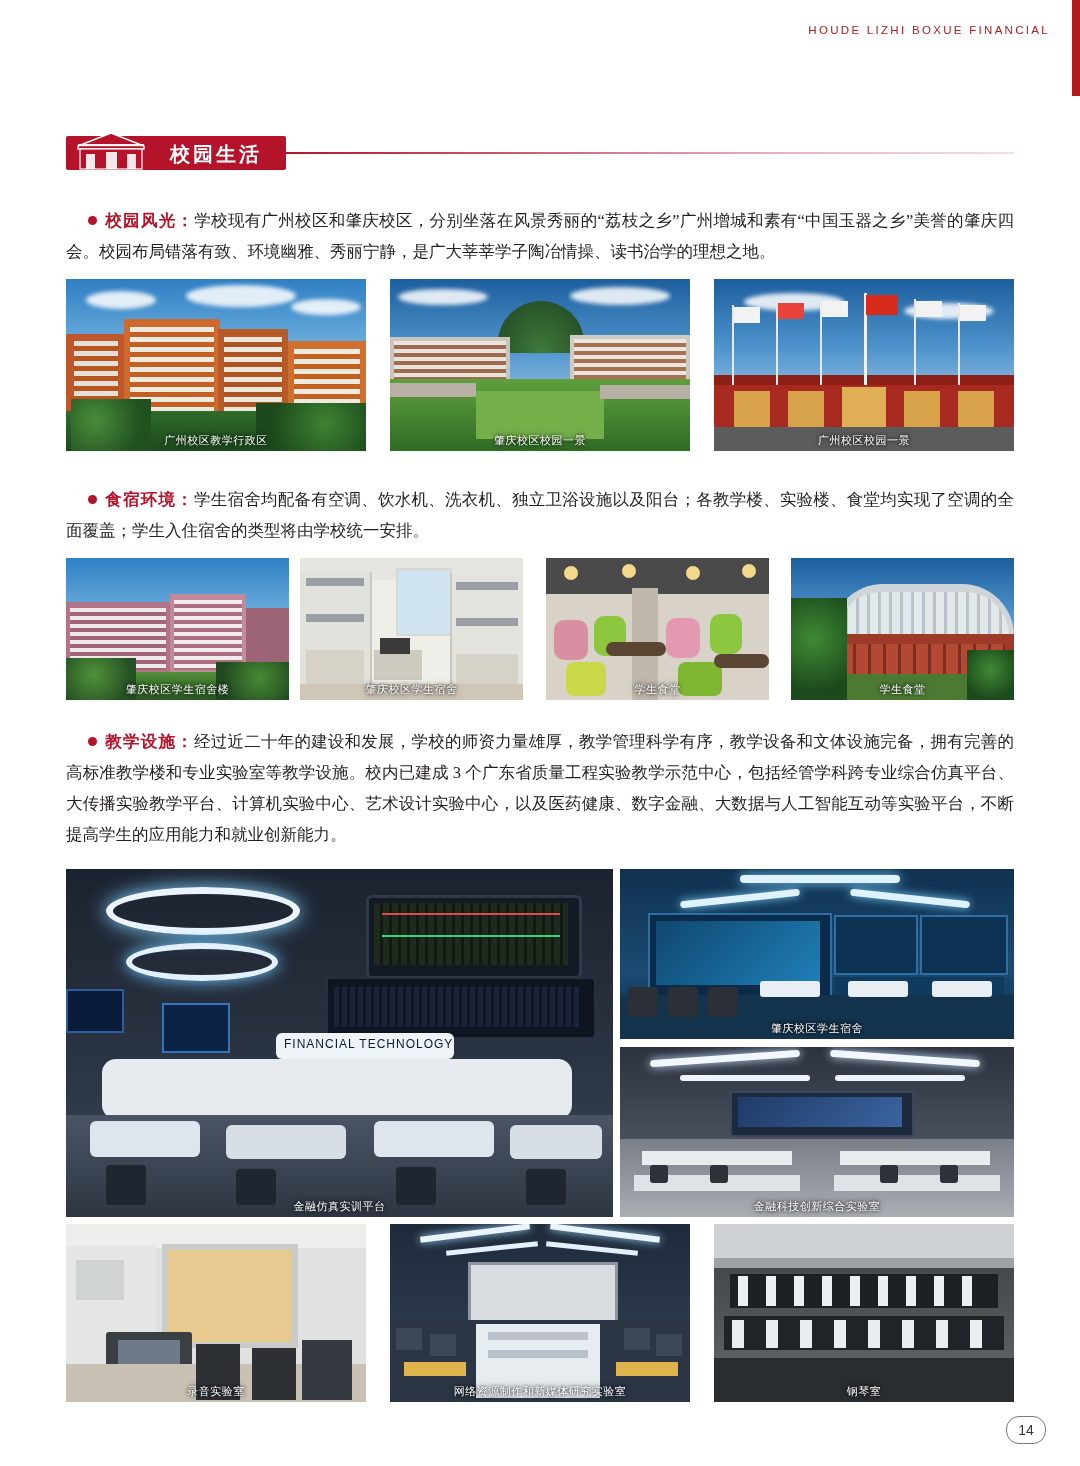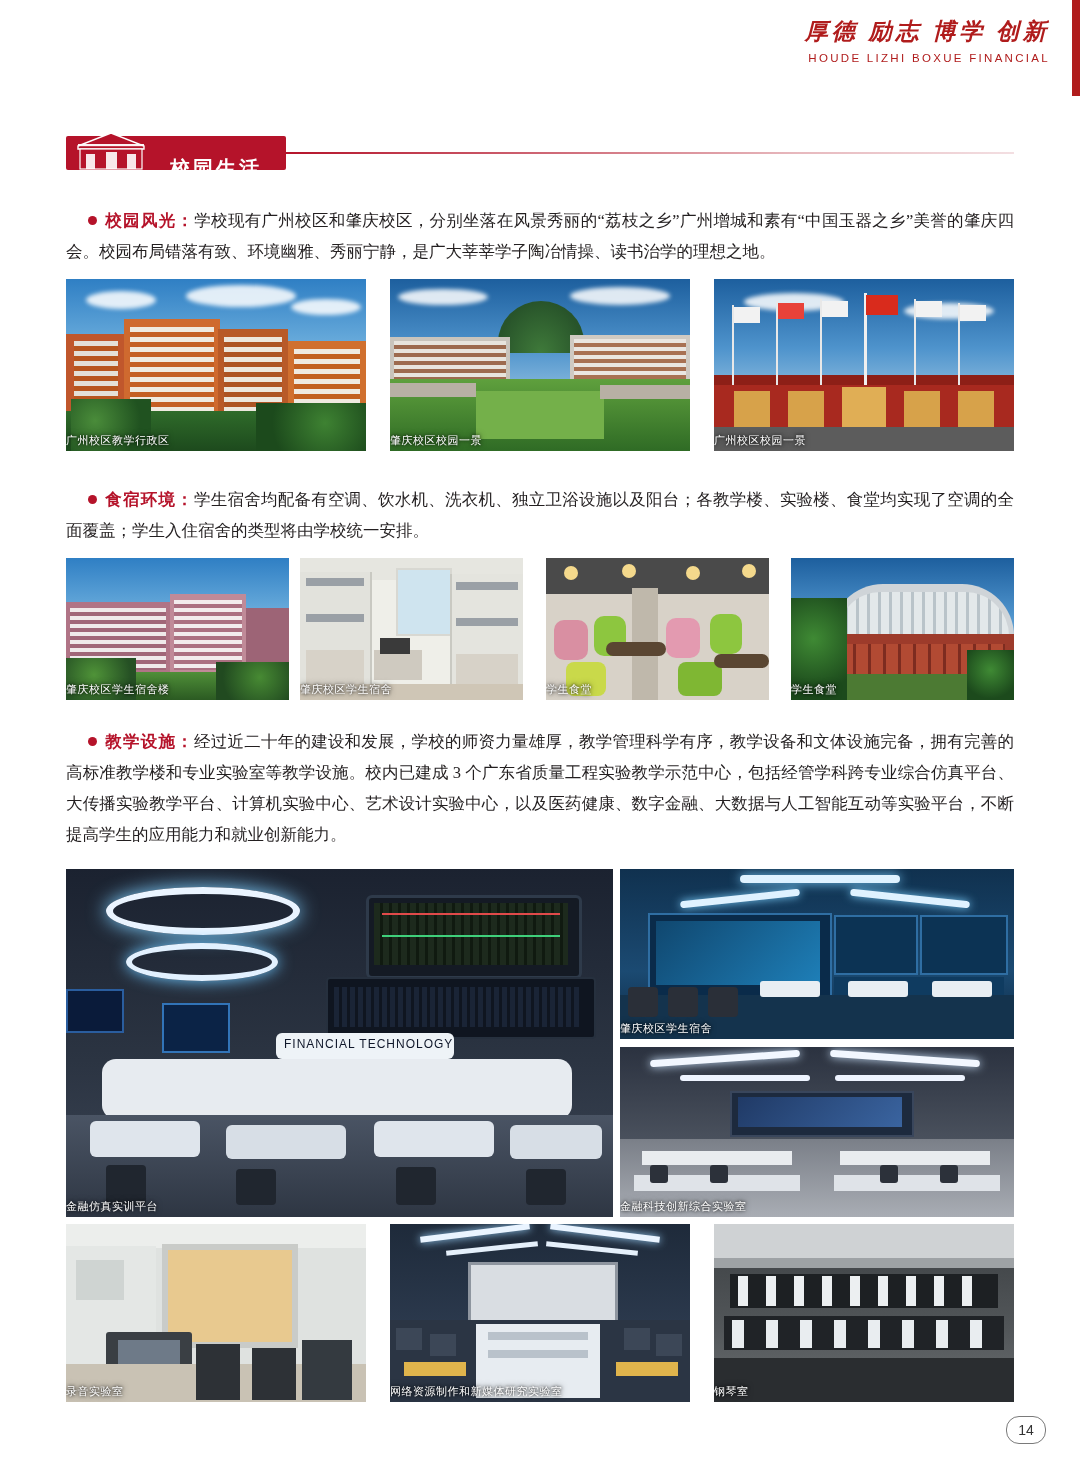--- a/index.html
+++ b/index.html
@@ -68,21 +68,21 @@
   .title-gate {
     position: absolute;
     left: 8px;
     top: 0px;
     width: 74px;
     height: 40px;
   }
   .title-text {
     position: absolute;
     left: 104px;
-    top: 25px;
+    top: 11px;
     font-family: "Liberation Sans", sans-serif;
     font-size: 20px;
     font-weight: bold;
     color: #ffffff;
     letter-spacing: 3px;
   }
   .title-line {
     position: absolute;
     left: 220px;
     top: 22px;
@@ -120,20 +120,21 @@
   .photo {
     position: absolute;
     overflow: hidden;
     background: #ccc;
   }
   .cap {
     position: absolute;
     bottom: 3px;
     left: 0;
     right: 0;
+    text-align: center;
     font-family: "Liberation Sans", sans-serif;
     font-size: 11px;
     color: #ffffff;
     text-shadow: 0 0 3px rgba(0,0,0,.85), 0 0 6px rgba(0,0,0,.7);
     letter-spacing: .5px;
     z-index: 5;
   }
 
   
   .sky-day { position:absolute; inset:0; background: linear-gradient(to bottom,#2f7fc4 0%, #74b4e0 45%, #cfe4f2 75%, #e8f1f6 100%); }
@@ -157,21 +158,20 @@
     display: flex;
     align-items: center;
     justify-content: center;
   }
 </style>
 </head>
 <body>
 
 <div class="top-right-bar"></div>
 <div class="header">
-  <div class="header-motto">厚德 励志 博学 创新</div>
   <div class="header-pinyin">HOUDE  LIZHI  BOXUE  FINANCIAL</div>
 </div>
 
 <div class="section-title-wrap">
   <div class="title-band"></div>
   <svg class="title-gate" viewBox="0 0 74 40">
     <path d="M4 16 L37 3 L70 16 L70 19 L4 19 Z" fill="#b5132a" stroke="#ffffff" stroke-width="1.4"></path>
     <rect x="6" y="19" width="62" height="20" fill="#b5132a" stroke="#ffffff" stroke-width="1.2"></rect>
     <rect x="12" y="24" width="9" height="15" fill="#ffffff" opacity=".9"></rect>
     <rect x="32" y="22" width="11" height="17" fill="#ffffff" opacity=".9"></rect>

